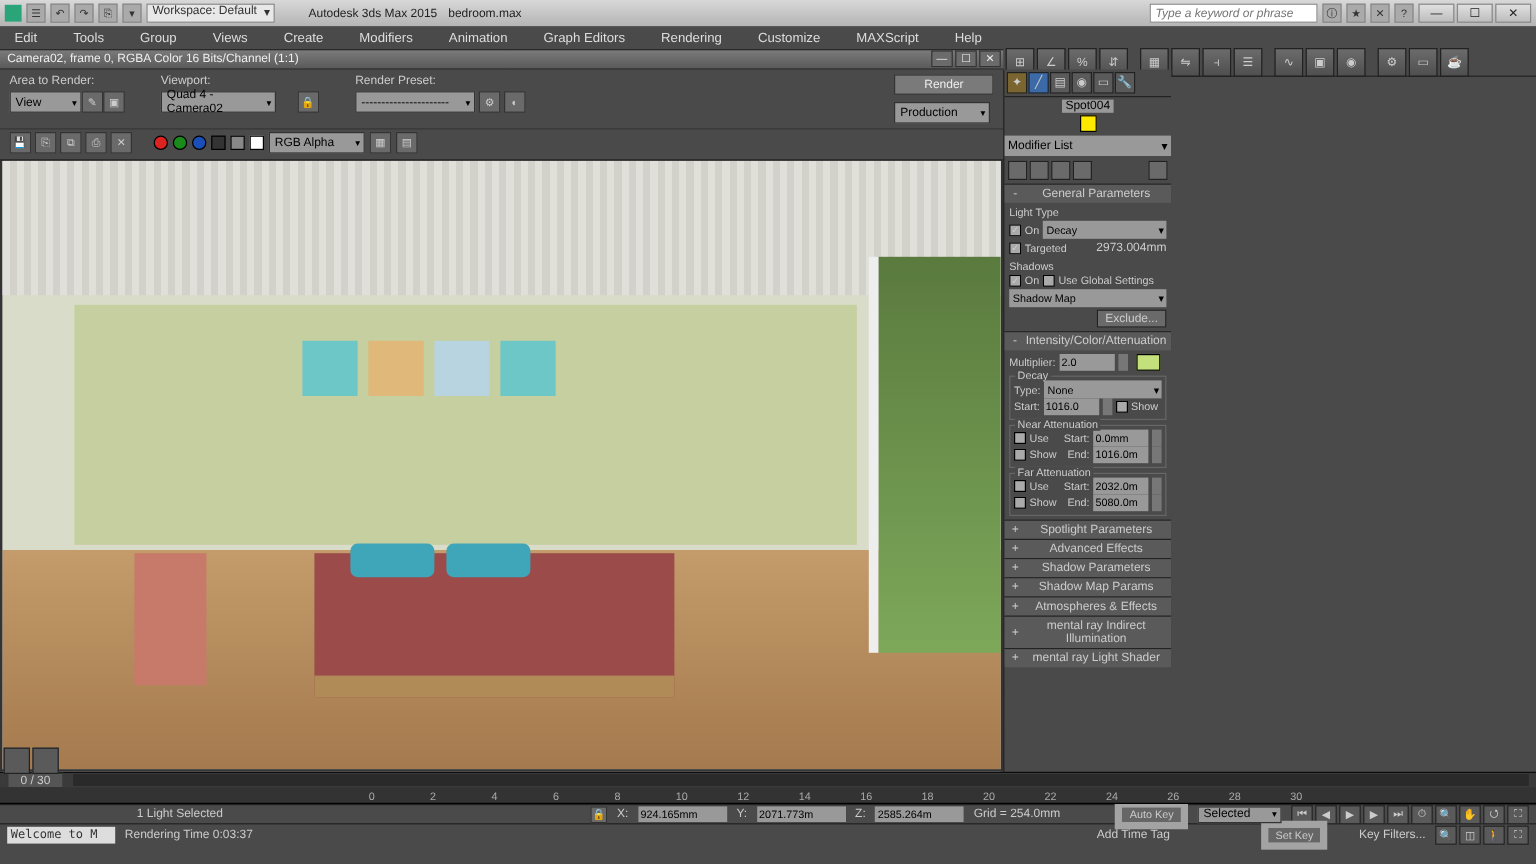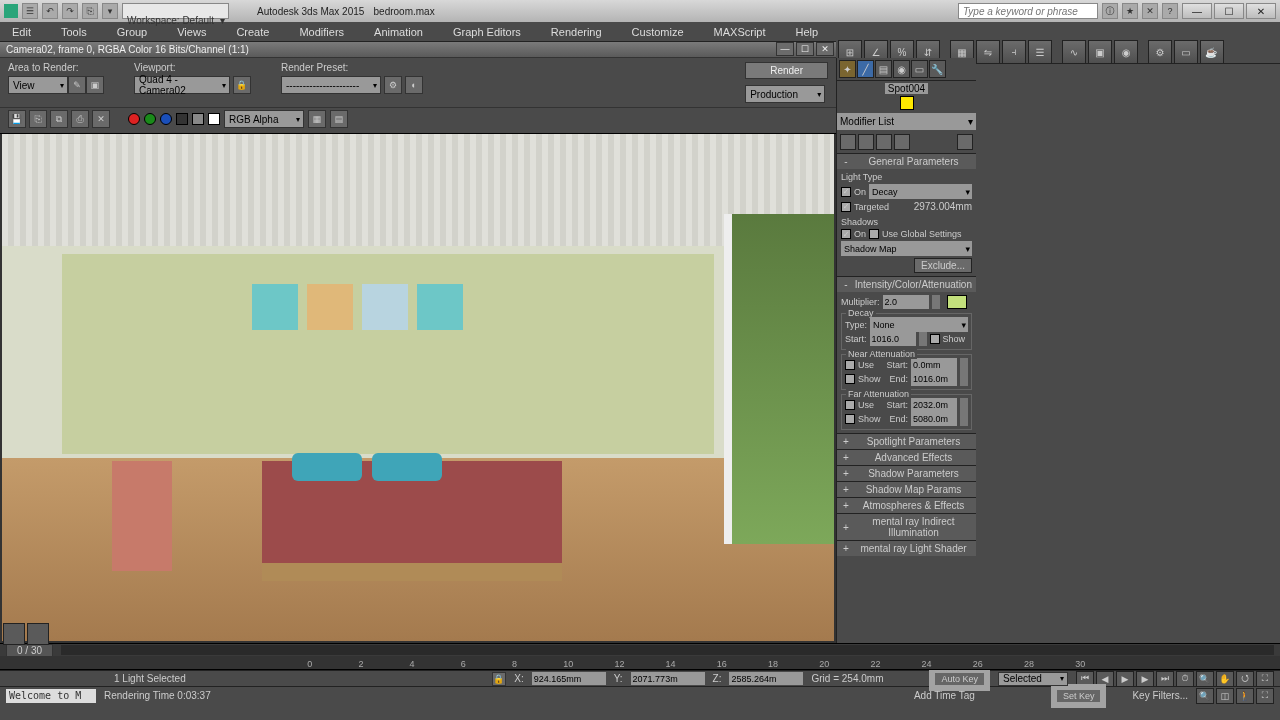--- a/index.html
+++ b/index.html
@@ -2,21 +2,21 @@
 <html><head>
 <meta charset="utf-8">
 <style>
 * { margin:0; padding:0; box-sizing:border-box; font-family: Tahoma, sans-serif; font-size:10px; }
 body { background:#4a4a4a; color:#ccc; width:1280px; height:720px; overflow:hidden; position:relative; }
 .row { display:flex; align-items:center; }
 .titlebar { height:22px; background:linear-gradient(#d8d8d8,#b4b4b4); display:flex; align-items:center; gap:4px; padding:0 4px; color:#222; }
 .titlecaption { color:#222; font-size:11px; margin-left:24px;}
 .max-icon { width:14px; height:14px; background:#2aa57a; display:inline-block; }
 .qbtn { width:16px; height:16px; background:#aaa; border:1px solid #888; display:inline-flex; align-items:center; justify-content:center; font-size:9px; color:#333; }
-.workspace-sel { height:16px; background:#e8e8e8; border:1px solid #888; font-size:10px; padding:11px 14px 0 4px; color:#333; position:relative; }
+.workspace-sel { height:16px; background:#e8e8e8; border:1px solid #888; font-size:10px; padding:0 14px 0 4px; color:#333; position:relative; }
 .workspace-sel::after{content:"▾"; position:absolute; right:3px;}
 .search-box { width:140px; height:16px; background:#fff; border:1px solid #888; font-size:10px; font-style:italic; color:#888; padding:0 4px; }
 .win-btns { margin-left:auto; display:flex; gap:2px; }
 .win-btns .wb { width:30px; height:16px; background:linear-gradient(#e0e0e0,#bdbdbd); border:1px solid #888; display:flex; align-items:center; justify-content:center; font-size:10px;}
 .menubar { height:20px; background:#4a4a4a; display:flex; align-items:center; gap:30px; padding:0 12px; border-bottom:1px solid #222;}
 .menubar span { color:#ddd; font-size:11px; }
 .render-hdr { height:16px; background:linear-gradient(#7a7a7a,#5a5a5a); display:flex; align-items:center; color:#eee; padding:0 6px; border-bottom:1px solid #333; position:relative; }
 .render-hdr .syscontrols{ position:absolute; right:2px; top:0; display:flex; gap:2px;}
 .render-hdr .syscontrols div{ width:18px; height:14px; background:#6b6b6b; border:1px solid #333; display:flex; align-items:center; justify-content:center; font-size:9px;}
 .render-tools { background:#4a4a4a; padding:4px 8px; display:flex; gap:30px; border-bottom:1px solid #333; }
@@ -160,21 +160,21 @@
       <div class="rt-col">
         <span class="rt-label">Area to Render:</span>
         <div class="row" style="gap:0">
           <span class="rt-select" style="width:60px">View</span>
           <span class="ibtn">✎</span>
           <span class="ibtn">▣</span>
         </div>
       </div>
       <div class="rt-col">
         <span class="rt-label">Viewport:</span>
-        <div class="row" style="gap:3px">
+        <div class="row" style="gap:18px">
           <span class="rt-select" style="width:96px">Quad 4 - Camera02</span>
           <span class="ibtn">🔒</span>
         </div>
       </div>
       <div class="rt-col">
         <span class="rt-label">Render Preset:</span>
         <div class="row" style="gap:3px">
           <span class="rt-select" style="width:100px">----------------------</span>
           <span class="ibtn">⚙</span>
           <span class="ibtn">◐</span>

